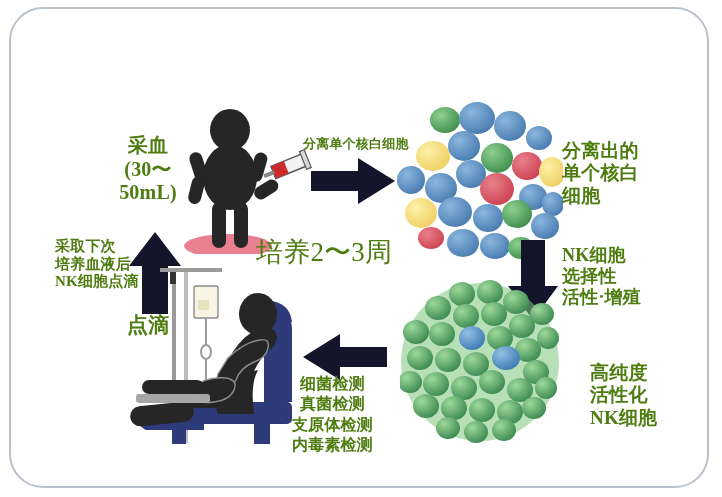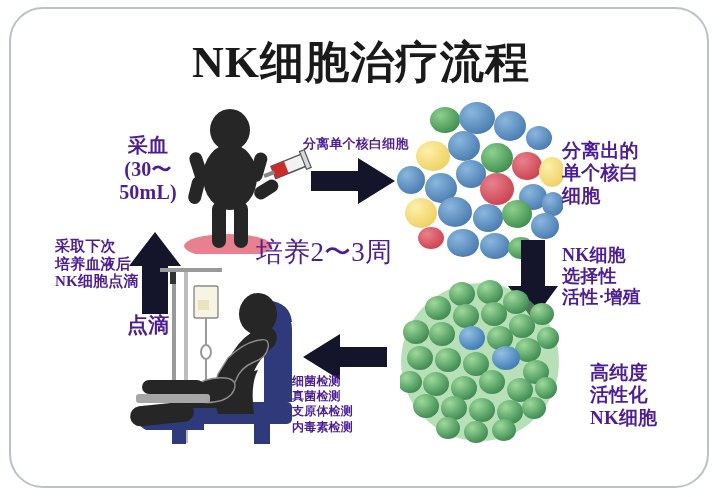--- a/index.html
+++ b/index.html
@@ -25,21 +25,21 @@
     width: 700px;
     height: 481px;
     border: 2px solid #b9c2cb;
     border-radius: 34px;
     box-sizing: border-box;
     background: #ffffff;
   }
 
   .lbl {
     position: absolute;
-    color: #4c1d95;
+    color: #4d7c0f;
     font-family: "Liberation Serif", "DejaVu Serif", serif;
     font-weight: 700;
     line-height: 1.18;
     white-space: pre-line;
     letter-spacing: 0.2px;
   }
 
   
   #title {
     position: absolute;
@@ -74,30 +74,29 @@
 
   
   .t-caiXue   { left: 100px;  top: 134px; font-size: 20px; text-align: center; width: 96px; }
   .t-sep      { left: 303px;  top: 136px; font-size: 13px; font-weight: 700; }
   .t-rightTop { left: 562px;  top: 140px; font-size: 19px; }
   .t-nkSelect { left: 562px;  top: 245px; font-size: 18px; }
   .t-highPure { left: 562px;  top: 362px; font-size: 19px; margin-left: 28px; }
   .t-culture  { left: 256px;  top: 237px; font-size: 27px; font-weight: 400; }
   .t-next     { left: 24px;   top: 238px; font-size: 15px; margin-left: 31px; }
   .t-dianDi   { left: 127px;  top: 313px; font-size: 21px; }
-  .t-tests    { left: 292px;  top: 374px; font-size: 12px; line-height: 1.27; }
+  .t-tests    { left: 292px;  top: 374px; font-size: 16px; line-height: 1.27; text-align: center; }
 </style>
 </head>
 <body>
 
 <div id="canvas">
 
   <div id="frame"></div>
 
-  <div id="title">NK细胞治疗流程</div>
 
   <div id="person">
     <svg width="140" height="150" viewBox="0 0 140 150" xmlns="http://www.w3.org/2000/svg">
 
       <ellipse cx="52" cy="142" rx="44" ry="12" fill="#e8808f"></ellipse>
 
       <rect x="36" y="98" width="14" height="46" rx="7" fill="#262626"></rect>
       <rect x="58" y="98" width="14" height="46" rx="7" fill="#262626"></rect>
 
       <ellipse cx="54" cy="73" rx="27" ry="33" fill="#262626"></ellipse>

